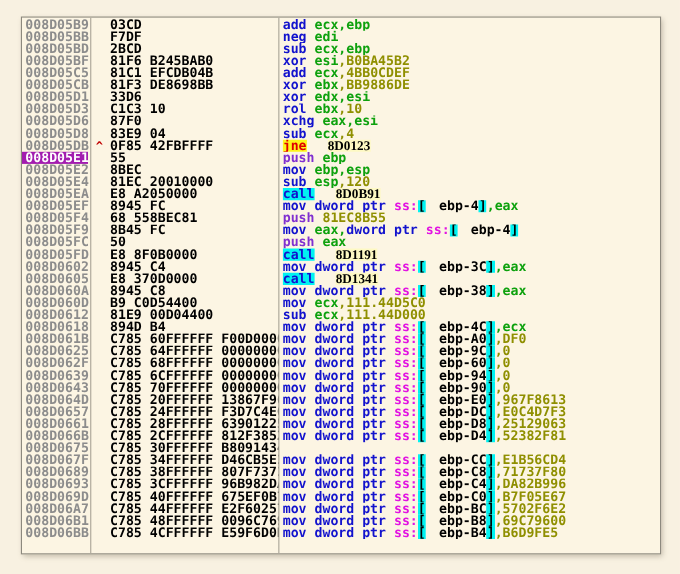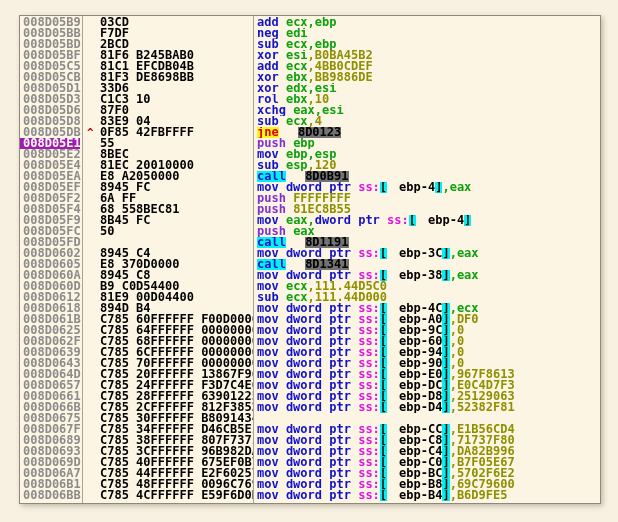--- a/index.html
+++ b/index.html
@@ -43,21 +43,21 @@
     overflow:hidden;
   }
   .t-mn{color:#1212cd;}           
   .t-pu{color:#8030d0;}           
   .t-rg{color:#0da10d;}           
   .t-im{color:#8f8f00;}           
   .t-sg{color:#e214e2;}           
   .t-pl{color:#000000;margin-left:12px;}           
   .t-br{color:#000000;background:#00f2f2;}  
   .t-cl{color:#1212cd;background:#00f2f2;}  
-  .t-ty{color:#000000;background:#737373;}  
+  .t-ty{color:#000000;background:#fef9c3;font-family:Liberation Serif, serif;}  
   .t-jy{color:#e00000;background:#fdf61b;}  
 </style>
 </head>
 <body>
 
 <div id="stage">
   <div class="panel">
     <div class="vsep s1"></div>
     <div class="vsep s2"></div>
     <div class="rows">
@@ -70,25 +70,24 @@
         <div class="row"><span class="c-addr">008D05D1</span><span class="c-bytes">33D6</span><span class="c-disasm"><span class="t-mn">xor </span><span class="t-rg">edx,esi</span></span></div>
         <div class="row"><span class="c-addr">008D05D3</span><span class="c-bytes">C1C3 10</span><span class="c-disasm"><span class="t-mn">rol </span><span class="t-rg">ebx</span><span class="t-im">,10</span></span></div>
         <div class="row"><span class="c-addr">008D05D6</span><span class="c-bytes">87F0</span><span class="c-disasm"><span class="t-mn">xchg </span><span class="t-rg">eax,esi</span></span></div>
         <div class="row"><span class="c-addr">008D05D8</span><span class="c-bytes">83E9 04</span><span class="c-disasm"><span class="t-mn">sub </span><span class="t-rg">ecx</span><span class="t-im">,4</span></span></div>
         <div class="row"><span class="c-addr">008D05DB</span><span class="jump-arrow">^</span><span class="c-bytes">0F85 42FBFFFF</span><span class="c-disasm"><span class="t-jy">jne</span><span class="t-pl"> </span><span class="t-ty">8D0123</span></span></div>
         <div class="row"><span class="c-addr sel">008D05E1</span><span class="c-bytes">55</span><span class="c-disasm"><span class="t-pu">push </span><span class="t-rg">ebp</span></span></div>
         <div class="row"><span class="c-addr">008D05E2</span><span class="c-bytes">8BEC</span><span class="c-disasm"><span class="t-mn">mov </span><span class="t-rg">ebp,esp</span></span></div>
         <div class="row"><span class="c-addr">008D05E4</span><span class="c-bytes">81EC 20010000</span><span class="c-disasm"><span class="t-mn">sub </span><span class="t-rg">esp</span><span class="t-im">,120</span></span></div>
         <div class="row"><span class="c-addr">008D05EA</span><span class="c-bytes">E8 A2050000</span><span class="c-disasm"><span class="t-cl">call</span><span class="t-pl"> </span><span class="t-ty">8D0B91</span></span></div>
         <div class="row"><span class="c-addr">008D05EF</span><span class="c-bytes">8945 FC</span><span class="c-disasm"><span class="t-mn">mov dword ptr </span><span class="t-sg">ss:</span><span class="t-br">[</span><span class="t-pl">ebp-4</span><span class="t-br">]</span><span class="t-rg">,eax</span></span></div>
-        <div class="row"><span class="c-addr">008D05F2</span><span class="c-bytes">6A FF</span><span class="c-disasm"><span class="t-pu">push </span><span class="t-im">FFFFFFFF</span></span></div>
         <div class="row"><span class="c-addr">008D05F4</span><span class="c-bytes">68 558BEC81</span><span class="c-disasm"><span class="t-pu">push </span><span class="t-im">81EC8B55</span></span></div>
         <div class="row"><span class="c-addr">008D05F9</span><span class="c-bytes">8B45 FC</span><span class="c-disasm"><span class="t-mn">mov </span><span class="t-rg">eax,</span><span class="t-mn">dword ptr </span><span class="t-sg">ss:</span><span class="t-br">[</span><span class="t-pl">ebp-4</span><span class="t-br">]</span></span></div>
         <div class="row"><span class="c-addr">008D05FC</span><span class="c-bytes">50</span><span class="c-disasm"><span class="t-pu">push </span><span class="t-rg">eax</span></span></div>
-        <div class="row"><span class="c-addr">008D05FD</span><span class="c-disasm"><span class="t-cl">call</span><span class="t-pl"> </span><span class="t-ty">8D1191</span></span></div>
+        <div class="row"><span class="c-addr">008D05FD</span><span class="c-bytes">E8 8F0B0000</span><span class="c-disasm"><span class="t-cl">call</span><span class="t-pl"> </span><span class="t-ty">8D1191</span></span></div>
         <div class="row"><span class="c-addr">008D0602</span><span class="c-bytes">8945 C4</span><span class="c-disasm"><span class="t-mn">mov dword ptr </span><span class="t-sg">ss:</span><span class="t-br">[</span><span class="t-pl">ebp-3C</span><span class="t-br">]</span><span class="t-rg">,eax</span></span></div>
         <div class="row"><span class="c-addr">008D0605</span><span class="c-bytes">E8 370D0000</span><span class="c-disasm"><span class="t-cl">call</span><span class="t-pl"> </span><span class="t-ty">8D1341</span></span></div>
         <div class="row"><span class="c-addr">008D060A</span><span class="c-bytes">8945 C8</span><span class="c-disasm"><span class="t-mn">mov dword ptr </span><span class="t-sg">ss:</span><span class="t-br">[</span><span class="t-pl">ebp-38</span><span class="t-br">]</span><span class="t-rg">,eax</span></span></div>
         <div class="row"><span class="c-addr">008D060D</span><span class="c-bytes">B9 C0D54400</span><span class="c-disasm"><span class="t-mn">mov </span><span class="t-rg">ecx</span><span class="t-im">,111.44D5C0</span></span></div>
         <div class="row"><span class="c-addr">008D0612</span><span class="c-bytes">81E9 00D04400</span><span class="c-disasm"><span class="t-mn">sub </span><span class="t-rg">ecx</span><span class="t-im">,111.44D000</span></span></div>
         <div class="row"><span class="c-addr">008D0618</span><span class="c-bytes">894D B4</span><span class="c-disasm"><span class="t-mn">mov dword ptr </span><span class="t-sg">ss:</span><span class="t-br">[</span><span class="t-pl">ebp-4C</span><span class="t-br">]</span><span class="t-rg">,ecx</span></span></div>
         <div class="row"><span class="c-addr">008D061B</span><span class="c-bytes">C785 60FFFFFF F00D0000</span><span class="c-disasm"><span class="t-mn">mov dword ptr </span><span class="t-sg">ss:</span><span class="t-br">[</span><span class="t-pl">ebp-A0</span><span class="t-br">]</span><span class="t-im">,DF0</span></span></div>
         <div class="row"><span class="c-addr">008D0625</span><span class="c-bytes">C785 64FFFFFF 00000000</span><span class="c-disasm"><span class="t-mn">mov dword ptr </span><span class="t-sg">ss:</span><span class="t-br">[</span><span class="t-pl">ebp-9C</span><span class="t-br">]</span><span class="t-im">,0</span></span></div>
         <div class="row"><span class="c-addr">008D062F</span><span class="c-bytes">C785 68FFFFFF 00000000</span><span class="c-disasm"><span class="t-mn">mov dword ptr </span><span class="t-sg">ss:</span><span class="t-br">[</span><span class="t-pl">ebp-60</span><span class="t-br">]</span><span class="t-im">,0</span></span></div>
         <div class="row"><span class="c-addr">008D0639</span><span class="c-bytes">C785 6CFFFFFF 00000000</span><span class="c-disasm"><span class="t-mn">mov dword ptr </span><span class="t-sg">ss:</span><span class="t-br">[</span><span class="t-pl">ebp-94</span><span class="t-br">]</span><span class="t-im">,0</span></span></div>

